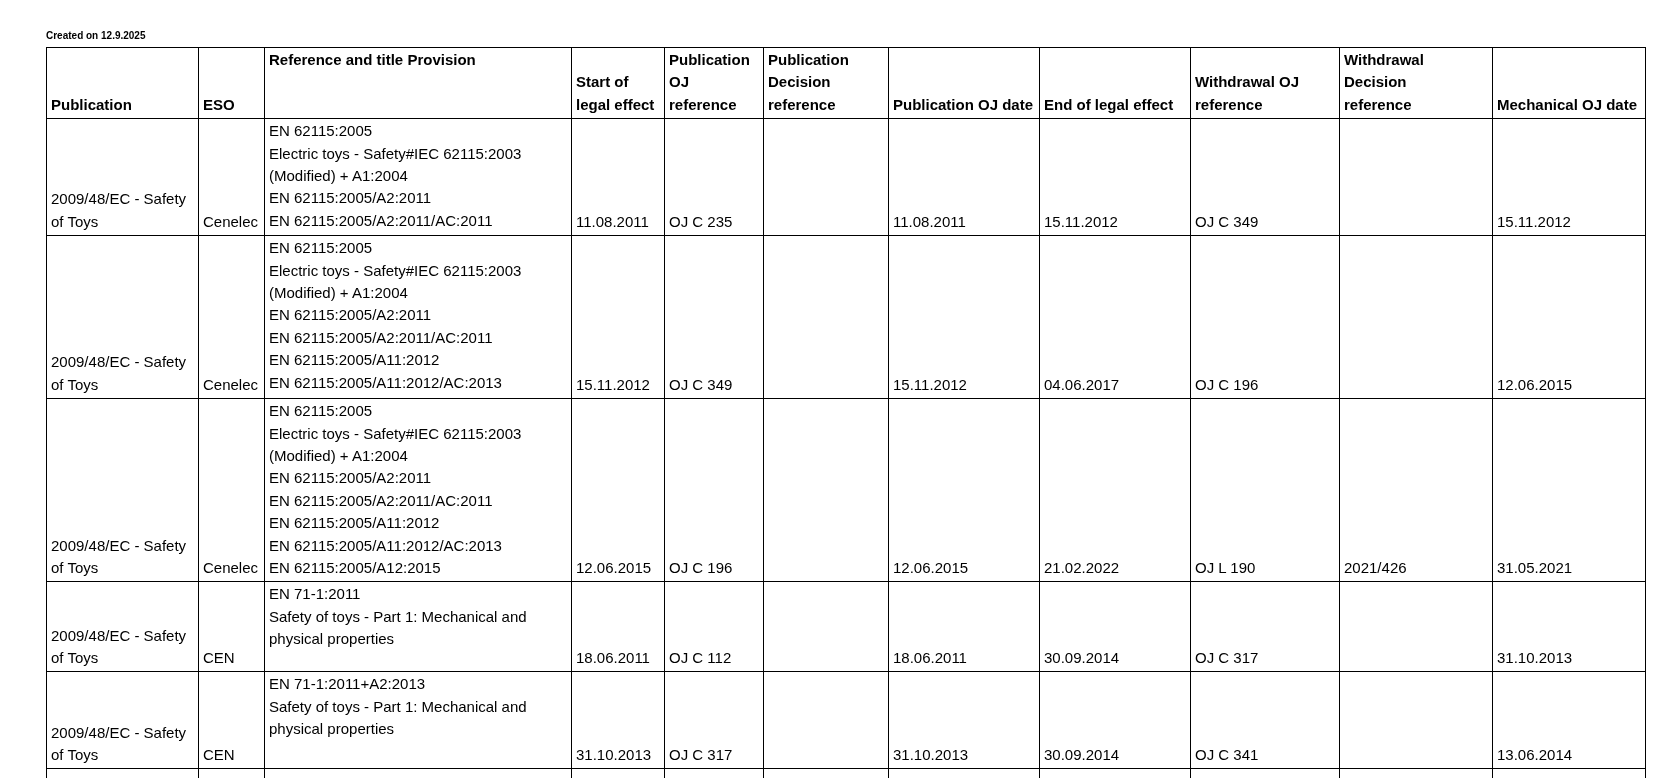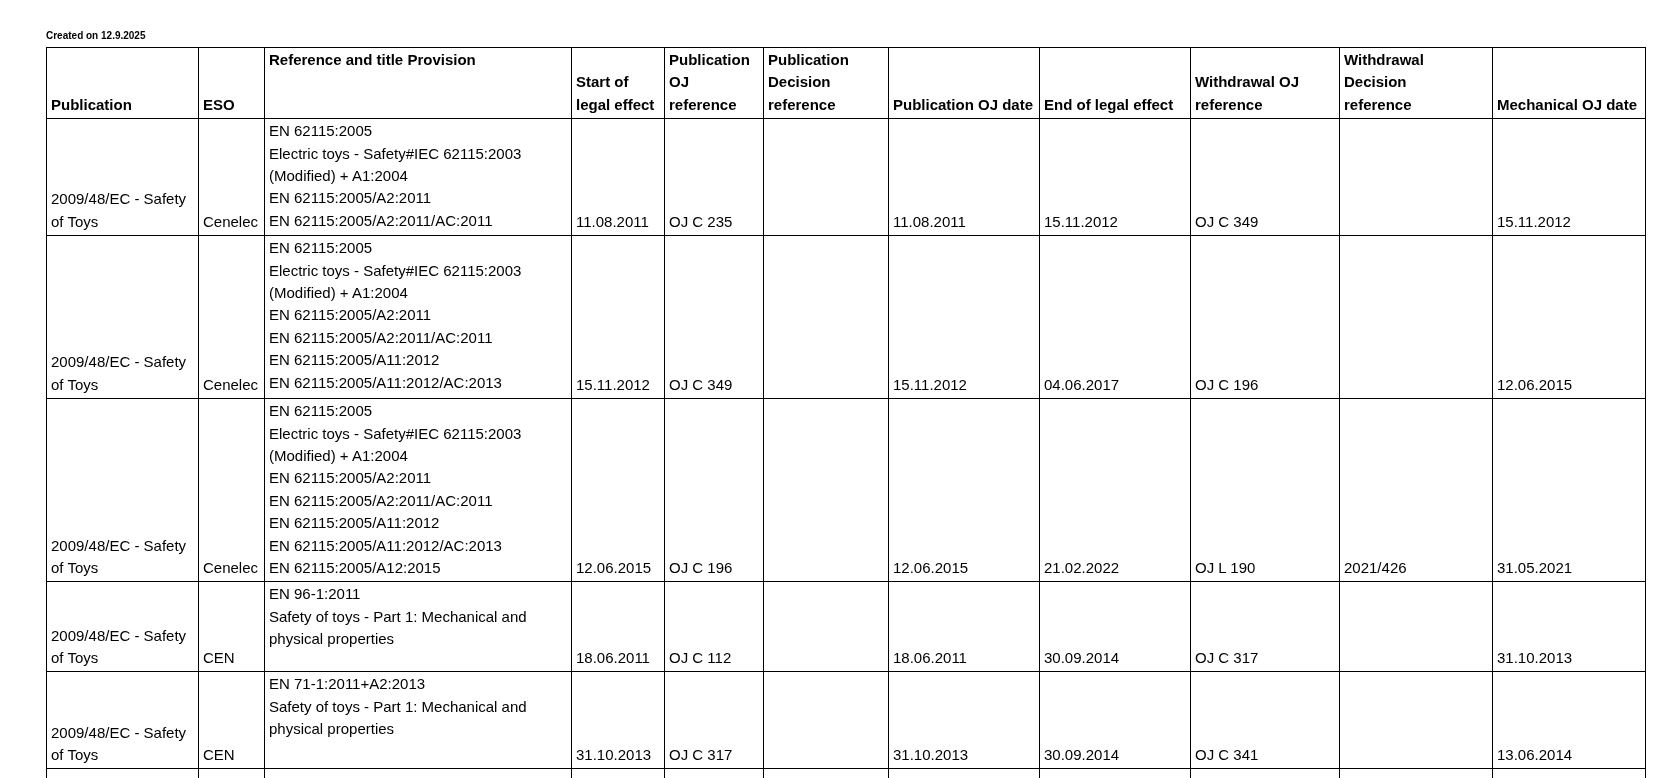--- a/index.html
+++ b/index.html
@@ -149,21 +149,21 @@
           <td></td>
           <td>12.06.2015</td>
           <td>21.02.2022</td>
           <td>OJ L 190</td>
           <td>2021/426</td>
           <td>31.05.2021</td>
         </tr>
         <tr style="height: 90px;">
           <td>2009/48/EC - Safety of Toys</td>
           <td>CEN</td>
-          <td class="align-top">EN 96-1:2011
+          <td class="align-top">EN 71-1:2011
 Safety of toys - Part 1: Mechanical and
 physical properties</td>
           <td>18.06.2011</td>
           <td>OJ C 112</td>
           <td></td>
           <td>18.06.2011</td>
           <td>30.09.2014</td>
           <td>OJ C 317</td>
           <td></td>
           <td>31.10.2013</td>

